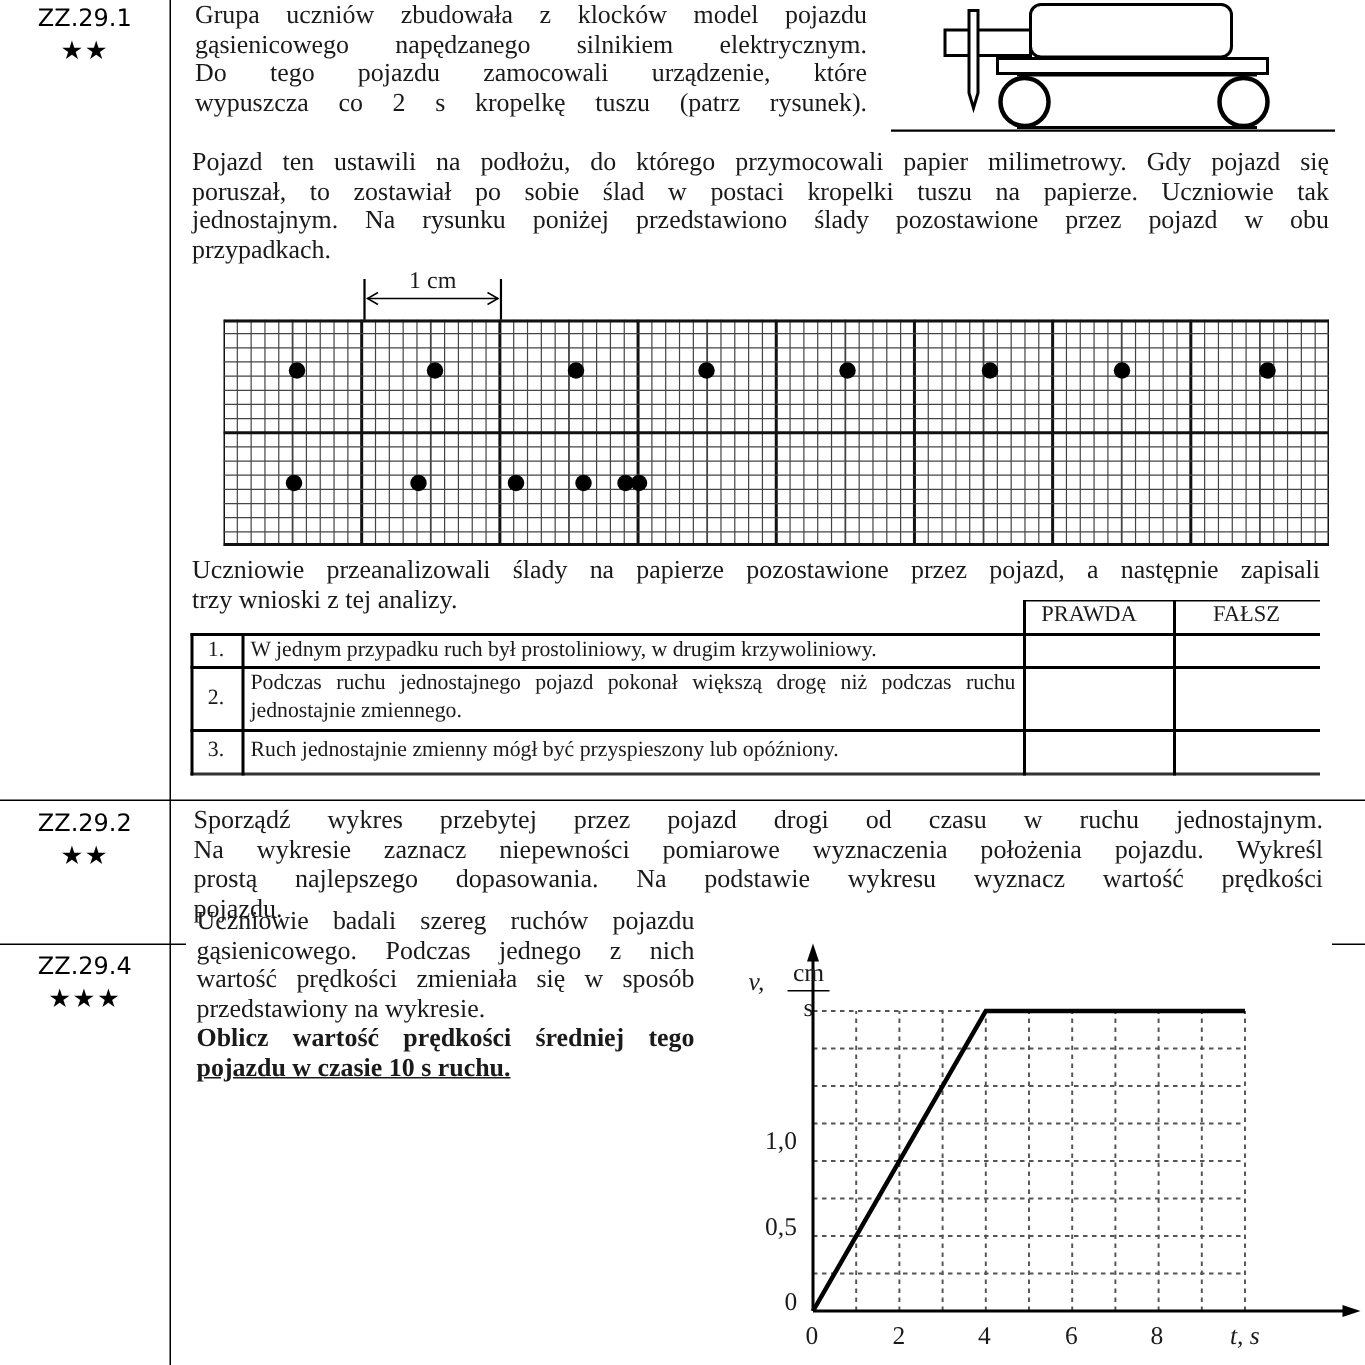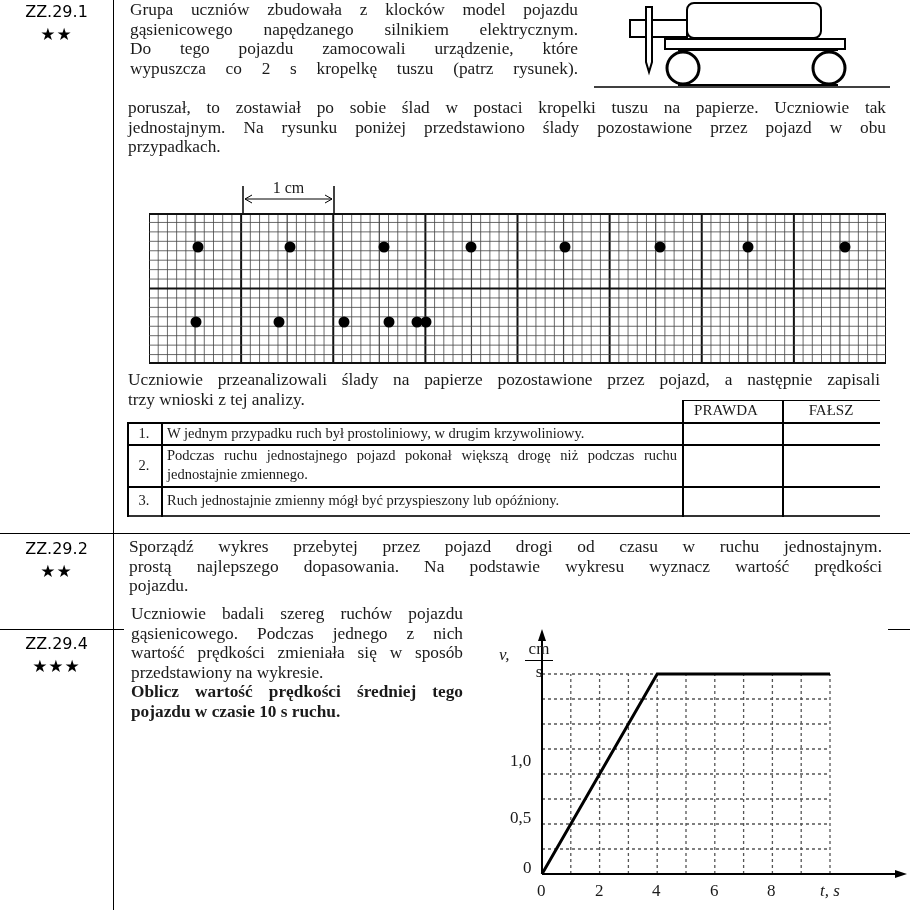--- a/index.html
+++ b/index.html
@@ -41,20 +41,21 @@
   <rect x="630" y="20" width="57" height="17" fill="#fff" stroke="#000" stroke-width="2"></rect>
   <rect x="665" y="39" width="180" height="10" fill="#fff" stroke="#000" stroke-width="2"></rect>
   <path d="M646,7 L652,7 L652,62 L649,72 L646,62 Z" fill="#fff" stroke="#000" stroke-width="2"></path>
   <line x1="678" y1="50" x2="838" y2="50" stroke="#000" stroke-width="2"></line>
   <line x1="678" y1="85" x2="838" y2="85" stroke="#000" stroke-width="2"></line>
   <circle cx="683" cy="68" r="16" fill="#fff" stroke="#000" stroke-width="3"></circle>
   <circle cx="829" cy="68" r="16" fill="#fff" stroke="#000" stroke-width="3"></circle>
 </svg>
 
 <div class="txt" style="left:128px; top:98px; width:758px;">
+  <div class="para" style="text-align-last:justify;">Pojazd ten ustawili na podłożu, do którego przymocowali papier milimetrowy. Gdy pojazd się</div>
   <div class="para" style="text-align-last:justify;">poruszał, to zostawiał po sobie ślad w postaci kropelki tuszu na papierze. Uczniowie tak</div>
   <div class="para" style="text-align-last:justify;">jednostajnym. Na rysunku poniżej przedstawiono ślady pozostawione przez pojazd w obu</div>
   <div class="para">przypadkach.</div>
 </div>
 
 <div class="abs" style="left:242px; top:182px; width:93px; height:32px;">
   <div style="position:absolute; left:0; width:93px; top:-3px; text-align:center; font-size:16px;">1 cm</div>
   <svg width="93" height="32" style="position:absolute; left:0; top:0;">
     <line x1="1" y1="4" x2="1" y2="32" stroke="#000" stroke-width="1.5"></line>
     <line x1="92" y1="4" x2="92" y2="32" stroke="#000" stroke-width="1.5"></line>
@@ -230,35 +231,36 @@
     <div class="abs" style="left:657px; width:96px; height:28px; top:0;"></div>
   </div>
 </div>
 
 <div class="idcol" style="top:538px;">
   <div>ZZ.29.2</div>
   <div class="stars">★★</div>
 </div>
 <div class="txt bold" style="left:129px; top:537px; width:753px; font-size:17.4px;">
   <div class="para" style="text-align-last:justify;">Sporządź wykres przebytej przez pojazd drogi od czasu w ruchu jednostajnym.</div>
+  <div class="para" style="text-align-last:justify;">Na wykresie zaznacz niepewności pomiarowe wyznaczenia położenia pojazdu. Wykreśl</div>
   <div class="para" style="text-align-last:justify;">prostą najlepszego dopasowania. Na podstawie wykresu wyznacz wartość prędkości</div>
   <div class="para">pojazdu.</div>
 </div>
 
 <div class="idcol" style="top:633px;">
   <div>ZZ.29.4</div>
   <div class="stars">★★★</div>
 </div>
 <div class="txt" style="left:131px; top:604px; width:332px;">
   <div class="para" style="text-align-last:justify;">Uczniowie badali szereg ruchów pojazdu</div>
   <div class="para" style="text-align-last:justify;">gąsienicowego. Podczas jednego z nich</div>
   <div class="para" style="text-align-last:justify;">wartość prędkości zmieniała się w sposób</div>
   <div class="para">przedstawiony na wykresie.</div>
   <div class="para" style="font-weight:bold; text-align-last:justify;">Oblicz wartość prędkości średniej tego</div>
-  <div class="para" style="font-weight:bold;">pojazdu w czasie 10 s ruchu.</div>
+  <div class="para" style="font-weight:bold;text-decoration:underline;">pojazdu w czasie 10 s ruchu.</div>
 </div>
 
 <div class="abs" style="left:485px; top:625px; width:425px; height:285px;">
   <svg id="vt-chart" width="425" height="285">
       <line x1="85.8" y1="249" x2="85.8" y2="49" stroke="#555" stroke-width="1.3" stroke-dasharray="3,3"></line>
       <line x1="114.6" y1="249" x2="114.6" y2="49" stroke="#555" stroke-width="1.3" stroke-dasharray="3,3"></line>
       <line x1="143.4" y1="249" x2="143.4" y2="49" stroke="#555" stroke-width="1.3" stroke-dasharray="3,3"></line>
       <line x1="172.2" y1="249" x2="172.2" y2="49" stroke="#555" stroke-width="1.3" stroke-dasharray="3,3"></line>
       <line x1="201" y1="249" x2="201" y2="49" stroke="#555" stroke-width="1.3" stroke-dasharray="3,3"></line>
       <line x1="229.8" y1="249" x2="229.8" y2="49" stroke="#555" stroke-width="1.3" stroke-dasharray="3,3"></line>

